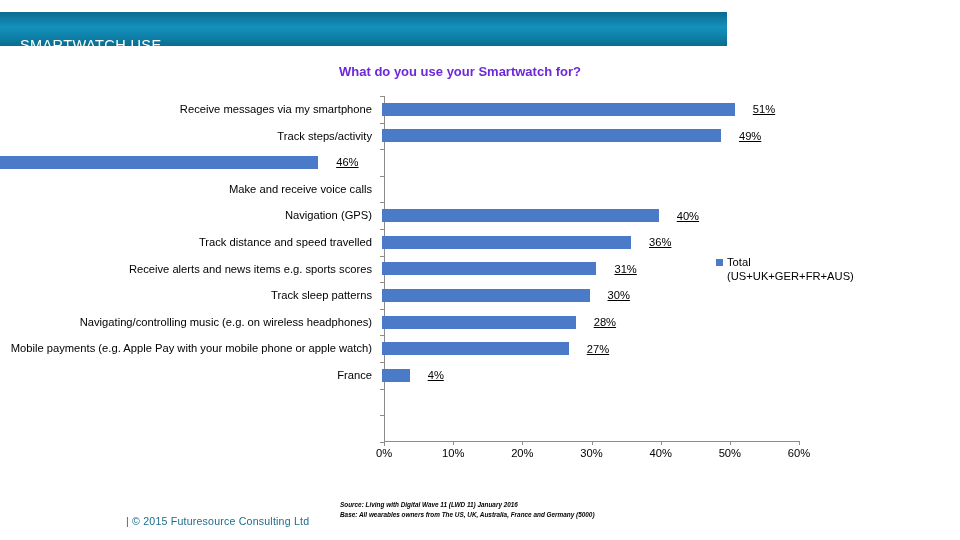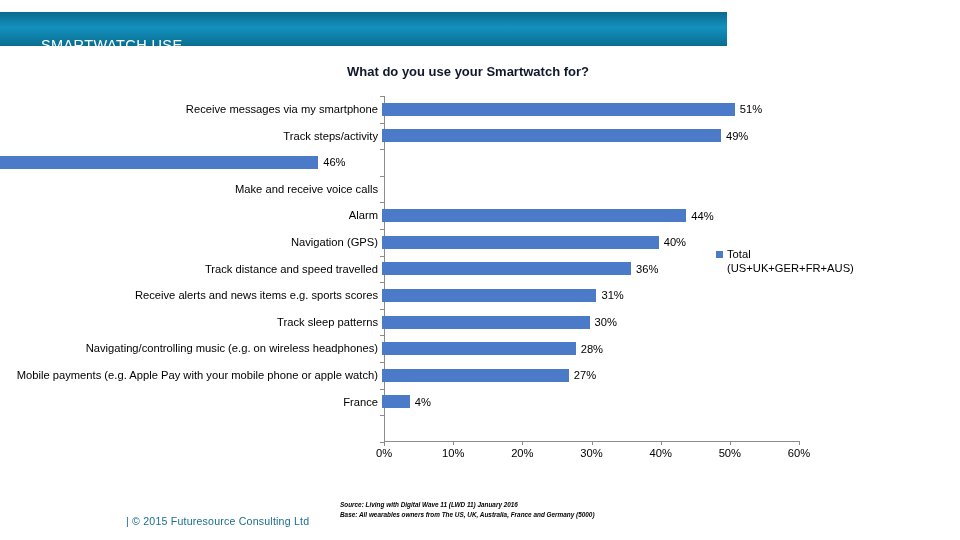--- a/index.html
+++ b/index.html
@@ -24,36 +24,36 @@
     width: 727px;
     height: 34px;
     background: linear-gradient(180deg, #0b6a8f 0%, #1391bd 45%, #0e7ea6 75%, #0a6d91 100%);
     display: flex;
     align-items: center;
   }
   .banner-title {
     color: #ffffff;
     font-size: 14.5px;
     letter-spacing: 0.4px;
-    padding-left: 41px;
+    padding-left: 20px;
     font-weight: 400;
     white-space: nowrap;
     margin-top: 32px;
   }
 
   
   .chart-title {
     position: absolute;
-    left: 8px;
+    left: 0;
     top: 64px;
     width: 920px;
     text-align: center;
     font-size: 13px;
     font-weight: bold;
-    color: #0f172a;
+    color: #6d28d9;
   }
 
   
   .plot {
     position: absolute;
     left: 0;
     top: 96px;
     width: 960px;
     height: 350px;
   }
@@ -66,42 +66,43 @@
   }
   .row {
     position: relative;
     display: flex;
     align-items: center;
     height: 26.6px;
   }
   .row-label {
     width: 382px;
     text-align: right;
-    padding-right: 4px;
+    padding-right: 10px;
     box-sizing: border-box;
     font-size: 11.2px;
     color: #000;
     line-height: 12.5px;
   }
   .bar-zone {
     position: relative;
     flex: 1;
     height: 100%;
     display: flex;
     align-items: center;
   }
   .bar {
     height: 13px;
     background: #4A7AC8;
   }
   .bar-value {
     font-size: 11.2px;
     color: #000;
-    padding-left: 5px;
-    white-space: nowrap;
+    padding-left: 18px;
+    white-space: nowrap;
+    text-decoration: underline;
   }
 
   
   .axis-vert {
     position: absolute;
     left: 384px;
     top: 0;
     width: 1px;
     height: 100%;
     background: #8c8c8c;
@@ -142,20 +143,21 @@
     position: absolute;
     left: 716px;
     top: 248px;
     font-size: 11.2px;
     line-height: 13.5px;
     color: #000;
   }
   .legend-row {
     display: flex;
     align-items: flex-start;
+    margin-top: 8px;
   }
   .legend-swatch {
     width: 7px;
     height: 7px;
     background: #4A7AC8;
     margin-top: 3px;
     margin-right: 4px;
     flex: 0 0 auto;
   }
   .legend-text-2 {
@@ -212,27 +214,20 @@
         </div>
       </div>
       <div class="row">
         <div class="bar-zone">
           <div class="bar" style="width: 318.167px; background: rgb(74, 122, 200);"></div>
           <div class="bar-value">46%</div>
         </div>
       </div>
       <div class="row">
         <div class="row-label">Make and receive voice calls</div>
-      </div>
-      <div class="row">
-        <div class="row-label">Alarm</div>
-        <div class="bar-zone">
-          <div class="bar" style="width: 304.333px; background: rgb(74, 122, 200);"></div>
-          <div class="bar-value">44%</div>
-        </div>
       </div>
       <div class="row">
         <div class="row-label">Navigation (GPS)</div>
         <div class="bar-zone">
           <div class="bar" style="width: 276.667px; background: rgb(74, 122, 200);"></div>
           <div class="bar-value">40%</div>
         </div>
       </div>
       <div class="row">
         <div class="row-label">Track distance and speed travelled</div>

